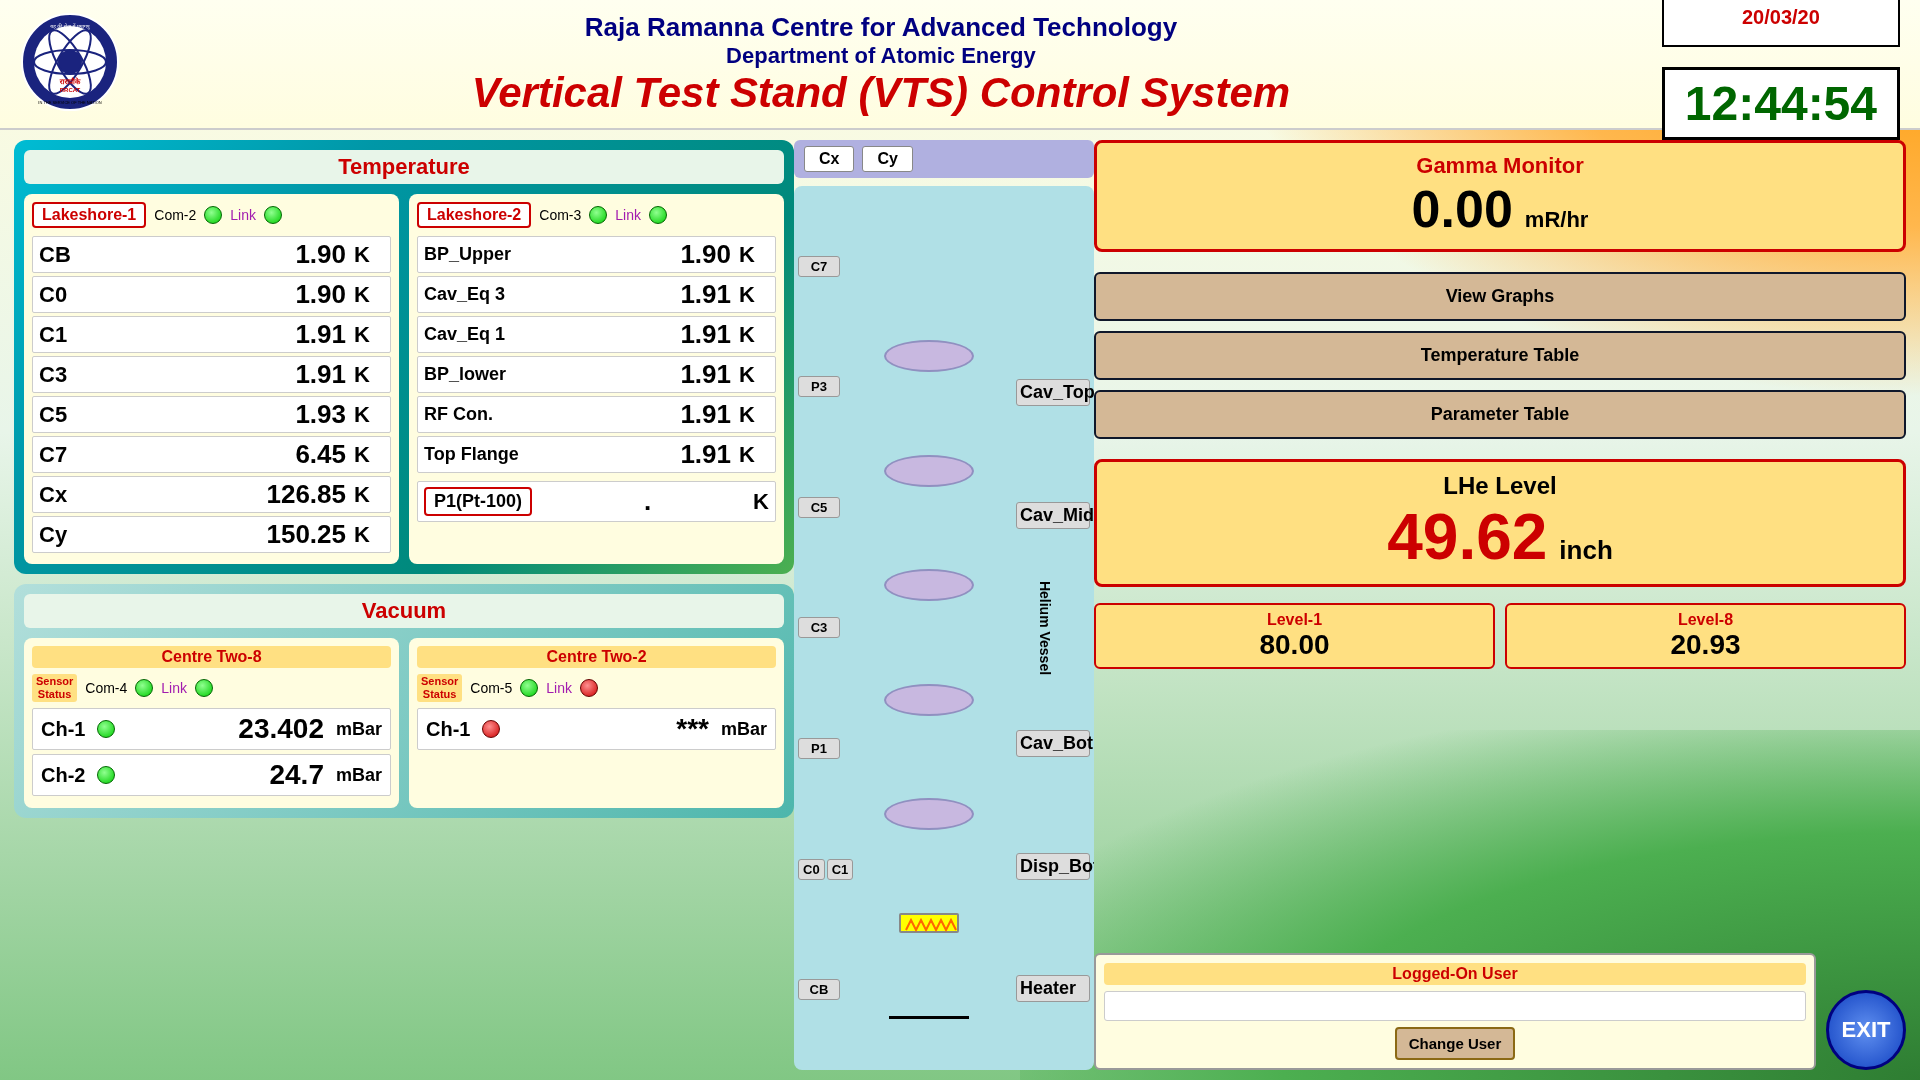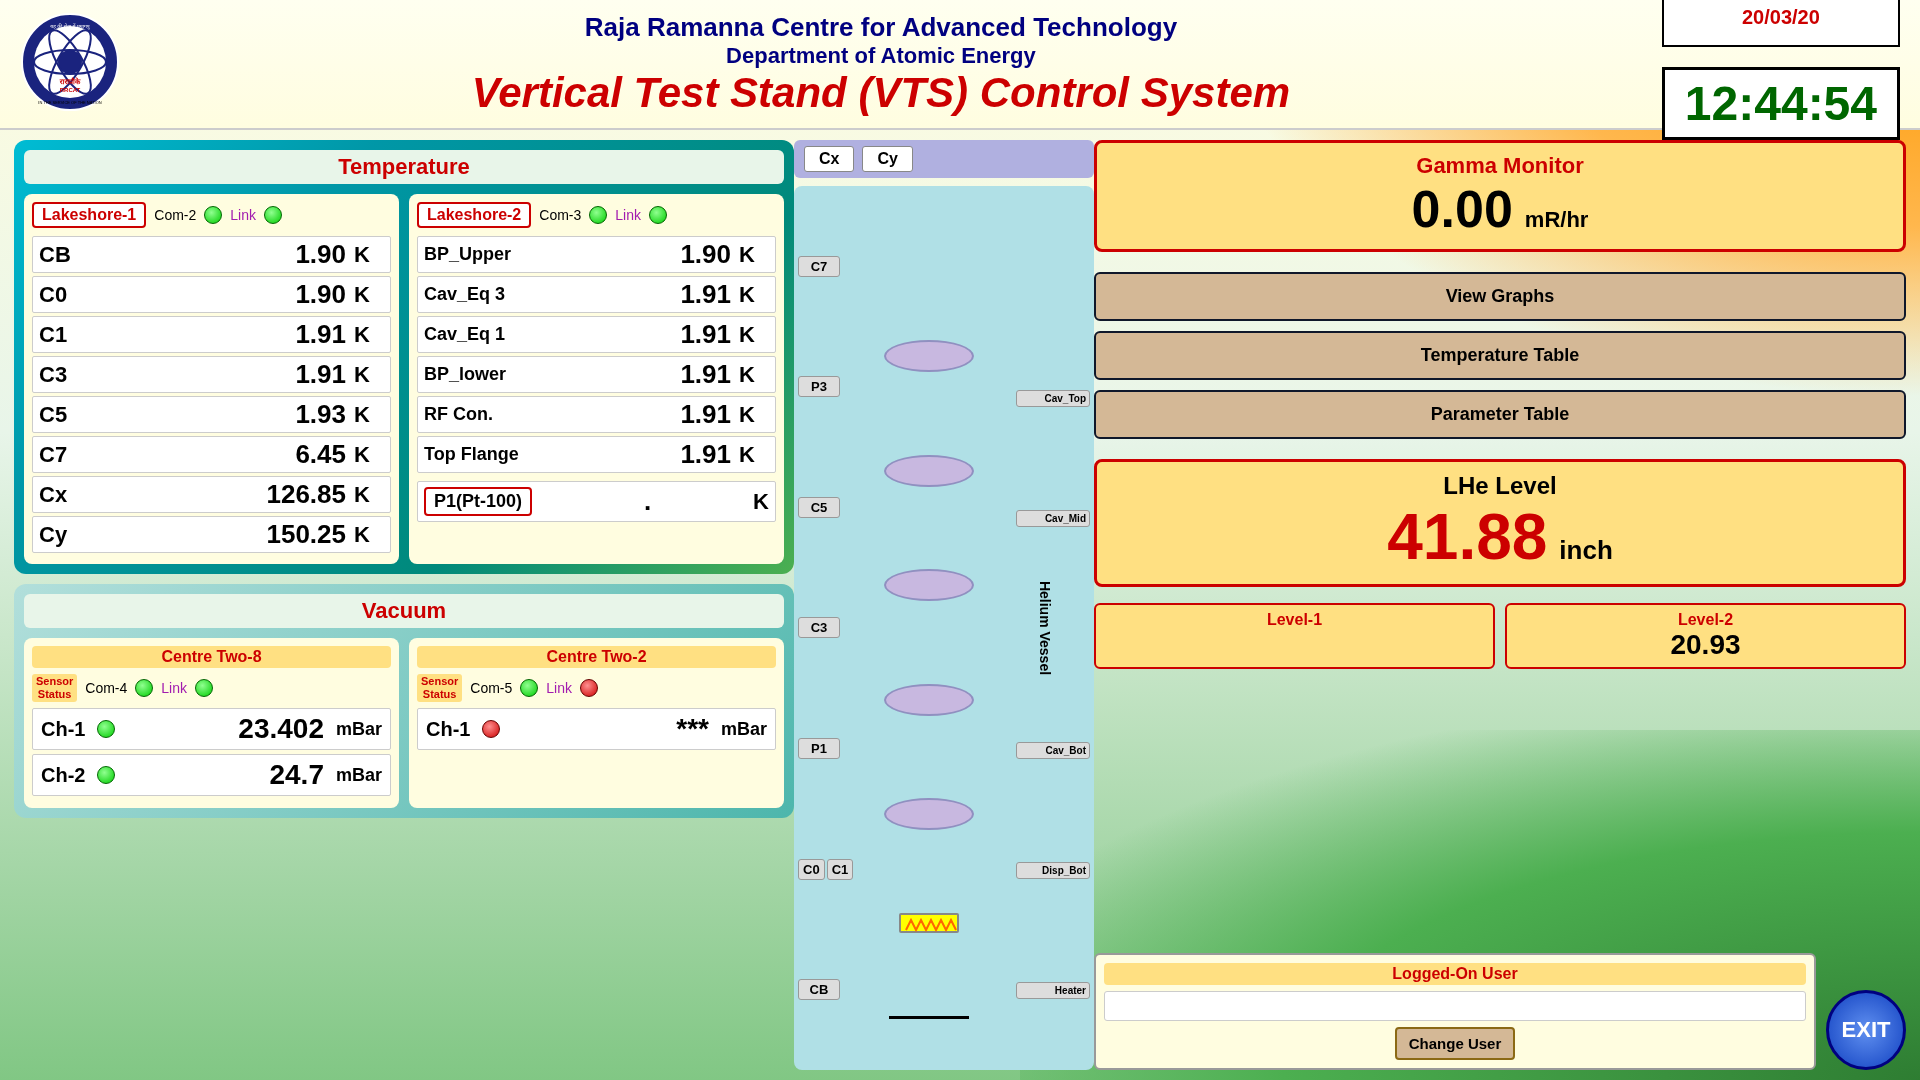--- a/index.html
+++ b/index.html
@@ -351,26 +351,26 @@
       position: relative;
     }
     .vessel-right-labels {
       display: flex;
       flex-direction: column;
       justify-content: space-around;
       padding: 20px 4px 20px 2px;
       width: 80px;
     }
     .r-label {
-      font-size: 10px;
+      font-size: 18px;
       font-weight: bold;
       background: #ddd;
       border: 1px solid #999;
       border-radius: 3px;
-      text-align: right;
+      text-align: left;
       padding: 2px 3px;
     }
 
     
     .right-section {
       display: flex;
       flex-direction: column;
       gap: 10px;
       flex: 1;
     }
@@ -797,31 +797,32 @@
 
     <div class="action-buttons">
       <button class="action-btn">View Graphs</button>
       <button class="action-btn">Temperature Table</button>
       <button class="action-btn">Parameter Table</button>
     </div>
 
     <div class="lhe-box" style="margin-top:10px;">
       <div class="lhe-title">LHe Level</div>
       <div style="display:flex;align-items:baseline;justify-content:center;gap:12px;">
-        <span class="lhe-value">41.88</span>
+        <span class="lhe-value">49.62</span>
         <span class="lhe-unit">inch</span>
       </div>
     </div>
 
     <div class="lhe-levels">
       <div class="level-box">
         <div class="level-label">Level-1</div>
+        <div class="level-value">80.00</div>
       </div>
       <div class="level-box">
-        <div class="level-label">Level-2</div>
+        <div class="level-label">Level-8</div>
         <div class="level-value">20.93</div>
       </div>
     </div>
 
     <div style="display:flex;gap:10px;align-items:flex-end;margin-top:auto;">
       <div class="user-section" style="flex:1;">
         <span class="user-label">Logged-On User</span>
         <div class="user-display"></div>
         <button class="change-user-btn">Change User</button>
       </div>

